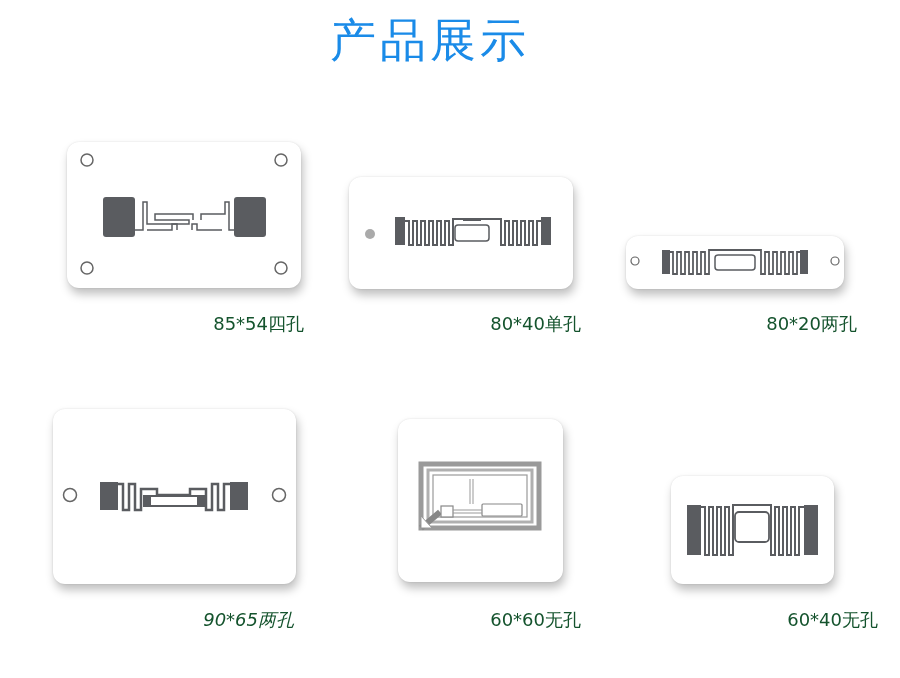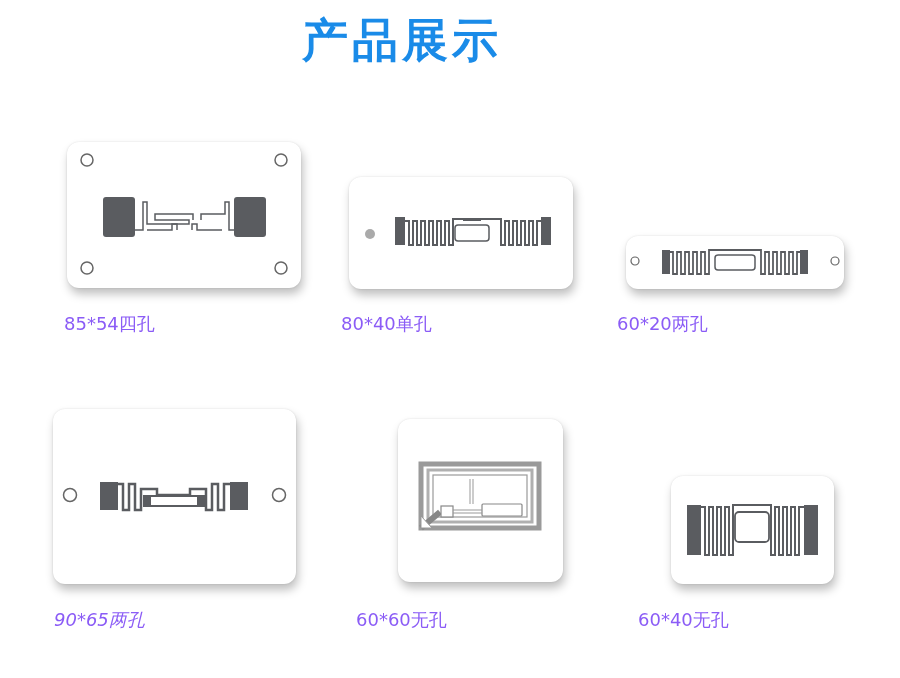--- a/index.html
+++ b/index.html
@@ -1,19 +1,19 @@
 <!DOCTYPE html>
 <html><head>
 <meta charset="utf-8">
 <style>
   html,body{margin:0;padding:0;}
   body{width:900px;height:678px;background:#ffffff;position:relative;overflow:hidden;font-family:"DejaVu Sans","Liberation Sans",sans-serif;}
-  .title{position:absolute;left:0;top:10px;width:804px;text-align:center;font-size:46px;color:#1a8be8;letter-spacing:4px;font-weight:bold;}
+  .title{position:absolute;left:0;top:10px;width:804px;text-align:center;font-size:46px;color:#1a8be8;letter-spacing:4px;font-weight:normal;padding-left:28px;}
   .card{position:absolute;background:#fff;border-radius:12px;box-shadow:2px 6px 10px rgba(0,0,0,0.25),0 0 2px rgba(0,0,0,0.12);}
-  .label{position:absolute;font-size:18px;color:#8b5cf6;text-align:left;width:240px;}
+  .label{position:absolute;font-size:18px;color:#14532d;text-align:right;width:240px;}
   .card svg{position:absolute;left:0;top:0;}
 </style>
 </head>
 <body>
 
 <div class="title">产品展示</div>
 
 <div class="card" style="left:67px;top:142px;width:234px;height:146px;">
   <svg width="234" height="146">
     <circle cx="20" cy="18" r="6" fill="none" stroke="#666" stroke-width="1.5"></circle>
@@ -43,21 +43,21 @@
 <div class="card" style="left:626px;top:236px;width:218px;height:53px;">
   <svg width="218" height="53">
     <circle cx="9" cy="25" r="4" fill="none" stroke="#666" stroke-width="1.2"></circle>
     <circle cx="209" cy="25" r="4" fill="none" stroke="#666" stroke-width="1.2"></circle>
     <rect x="36" y="14" width="8" height="24" fill="#5a5c60"></rect>
     <rect x="174" y="14" width="8" height="24" fill="#5a5c60"></rect>
     <path d="M44 16 H47 V38 H51 V16 H55 V38 H59 V16 H63 V38 H67 V16 H71 V38 H75 V16 H79 V38 H83 V14 H135 V38 H139 V16 H143 V38 H147 V16 H151 V38 H155 V16 H159 V38 H163 V16 H167 V38 H171 V16 H174" fill="none" stroke="#5a5c60" stroke-width="1.8"></path>
     <rect x="89" y="19" width="40" height="15" rx="3" fill="none" stroke="#5a5c60" stroke-width="1.5"></rect>
   </svg>
 </div>
-<div class="label" style="left:617px;top:312px;">60*20两孔</div>
+<div class="label" style="left:617px;top:312px;">80*20两孔</div>
 
 <div class="card" style="left:53px;top:409px;width:243px;height:175px;">
   <svg width="243" height="175">
     <circle cx="17" cy="86" r="6.5" fill="none" stroke="#666" stroke-width="1.5"></circle>
     <circle cx="226" cy="86" r="6.5" fill="none" stroke="#666" stroke-width="1.5"></circle>
     <rect x="47" y="73" width="18" height="28" fill="#5a5c60"></rect>
     <rect x="177" y="73" width="18" height="28" fill="#5a5c60"></rect>
     <path d="M65 75 H70 V101 H76 V75 H82 V101 H88 V80 H104 V86 H137 V80 H153 V101 H159 V75 H165 V101 H171 V75 H177" fill="none" stroke="#5a5c60" stroke-width="2.5"></path>
     <rect x="90" y="86" width="62" height="12" fill="#5a5c60"></rect>
     <rect x="98" y="88" width="46" height="8" fill="#fff"></rect>
@@ -70,21 +70,21 @@
     <rect x="23" y="45" width="118" height="64" fill="none" stroke="#9a9a9a" stroke-width="5"></rect>
     <rect x="30" y="51" width="104" height="52" fill="none" stroke="#b0b0b0" stroke-width="3"></rect>
     <rect x="35" y="56" width="94" height="42" fill="none" stroke="#9a9a9a" stroke-width="1.2"></rect>
     <path d="M23 109 L42 93" stroke="#888" stroke-width="6"></path>
     <path d="M23 97 V109 H34 Z" fill="#fff" stroke="#999" stroke-width="1"></path>
     <rect x="43" y="87" width="12" height="11" fill="#fff" stroke="#888" stroke-width="1.2"></rect>
     <rect x="84" y="85" width="40" height="12" rx="1" fill="#fff" stroke="#888" stroke-width="1.2"></rect>
     <path d="M55 91 H84 M55 94 H84 M72 60 V85 M75 60 V85" stroke="#999" stroke-width="1"></path>
   </svg>
 </div>
-<div class="label" style="left:356px;top:608px;">60*60无孔</div>
+<div class="label" style="left:341px;top:608px;">60*60无孔</div>
 
 <div class="card" style="left:671px;top:476px;width:163px;height:108px;">
   <svg width="163" height="108">
     <rect x="16" y="29" width="14" height="50" fill="#5a5c60"></rect>
     <rect x="133" y="29" width="14" height="50" fill="#5a5c60"></rect>
     <path d="M30 31 H34 V79 H38 V31 H42 V79 H46 V31 H50 V79 H54 V31 H58 V79 H62 V29 H100 V79 H104 V31 H108 V79 H112 V31 H116 V79 H120 V31 H124 V79 H128 V31 H133" fill="none" stroke="#5a5c60" stroke-width="2"></path>
     <rect x="64" y="36" width="34" height="30" rx="4" fill="none" stroke="#5a5c60" stroke-width="1.8"></rect>
   </svg>
 </div>
 <div class="label" style="left:638px;top:608px;">60*40无孔</div>

